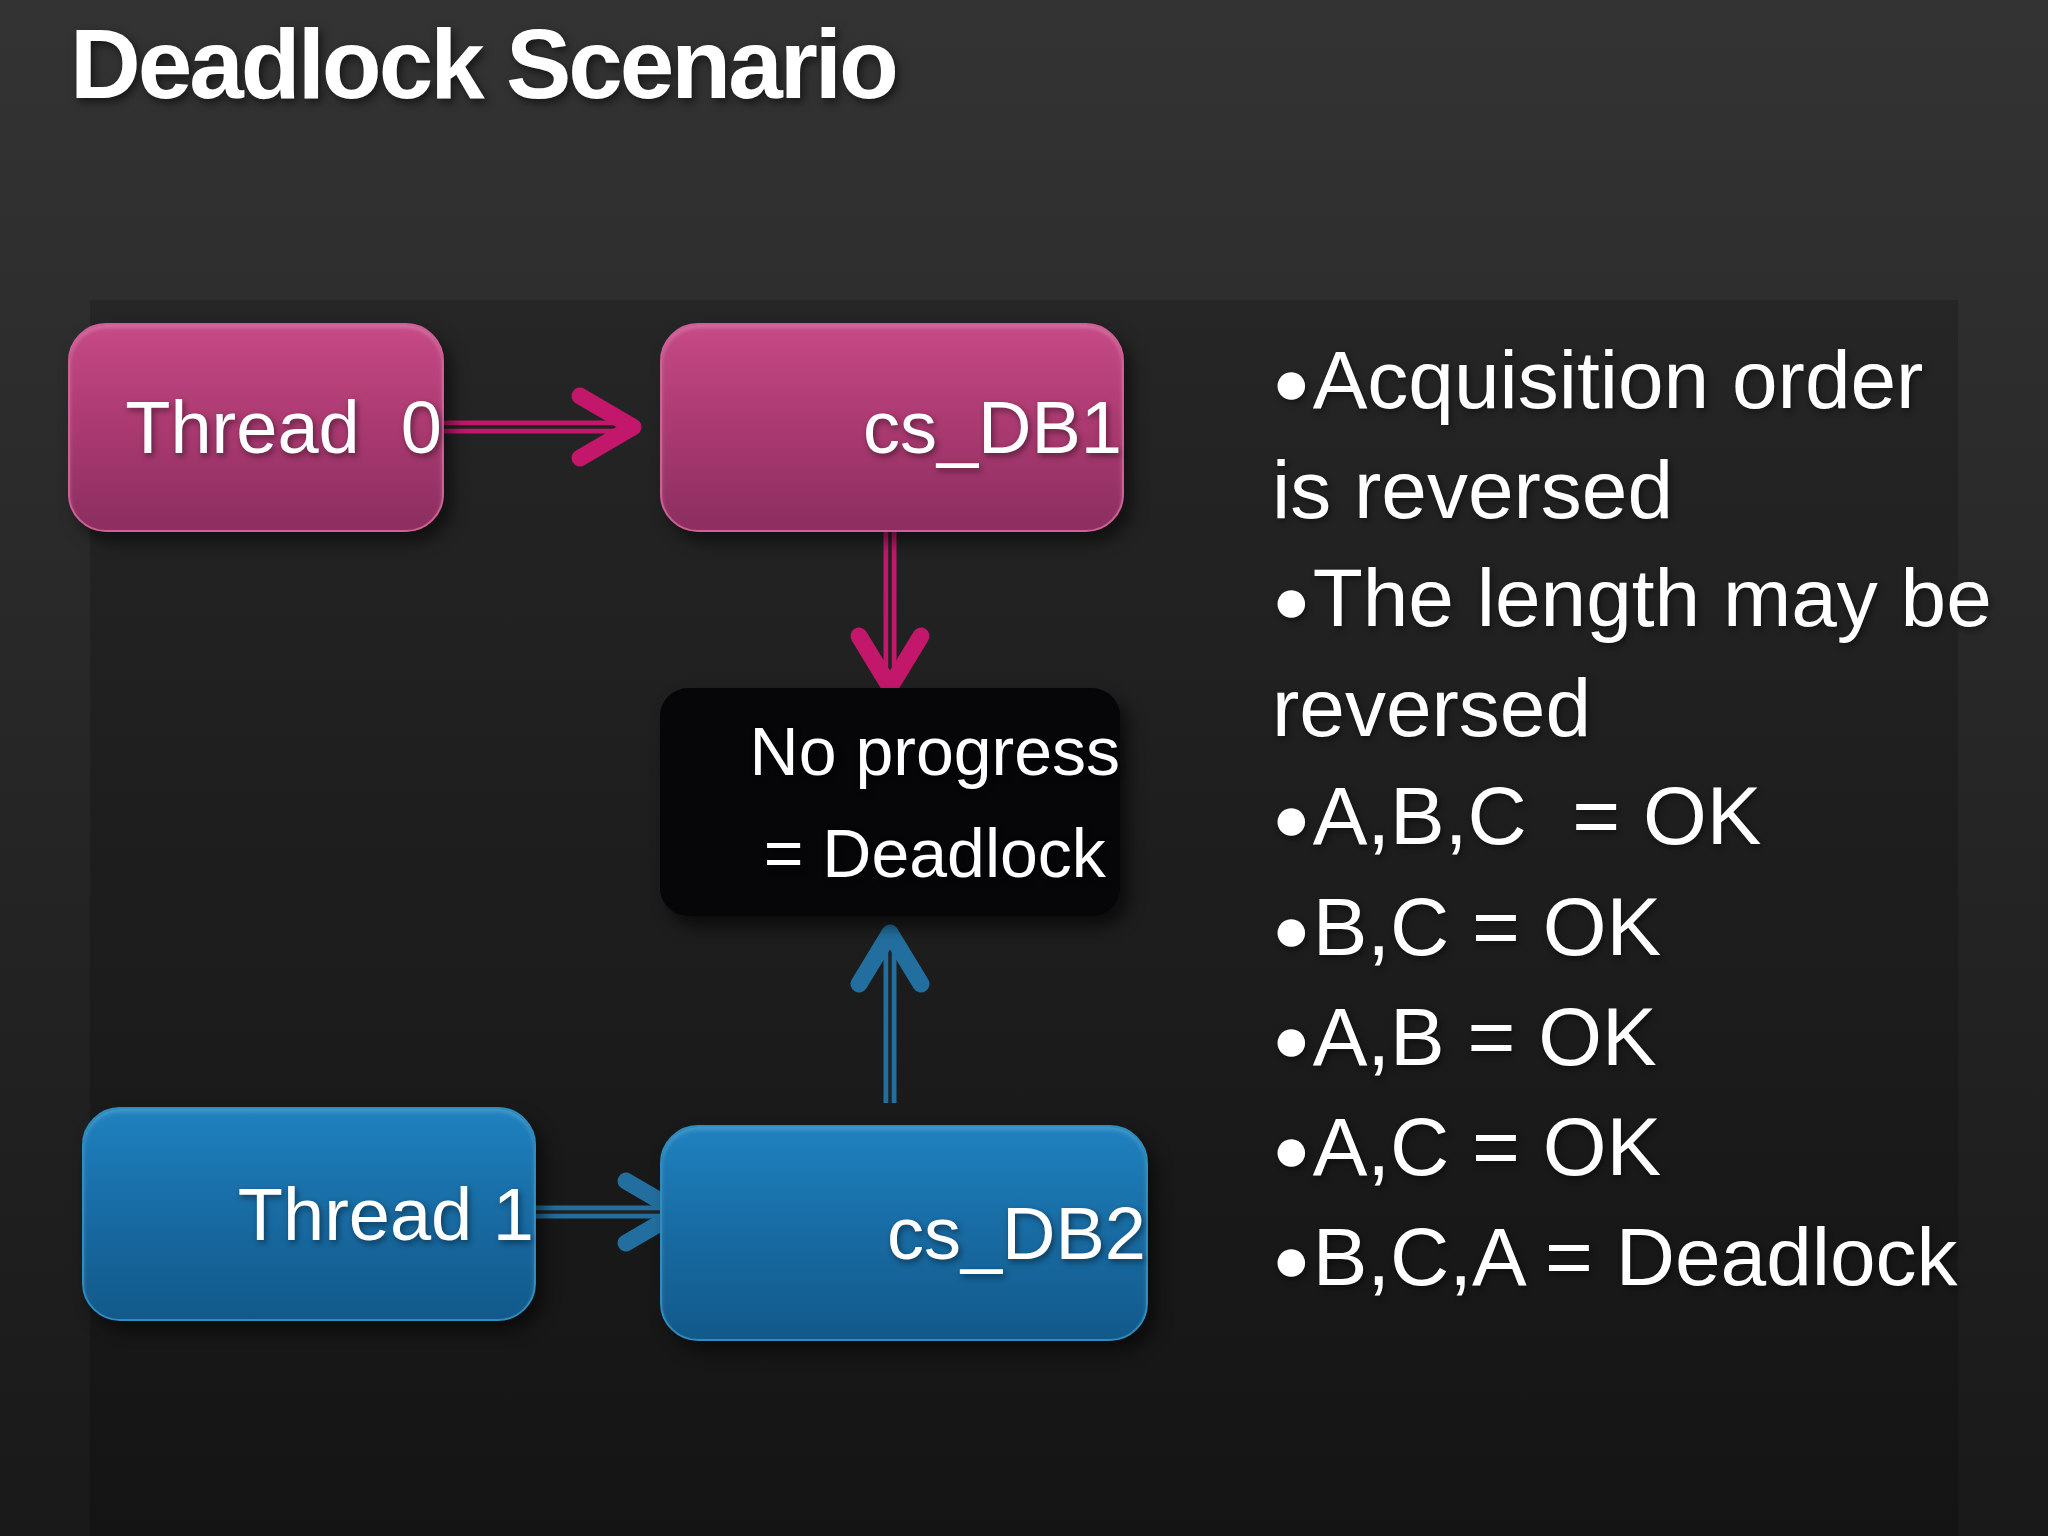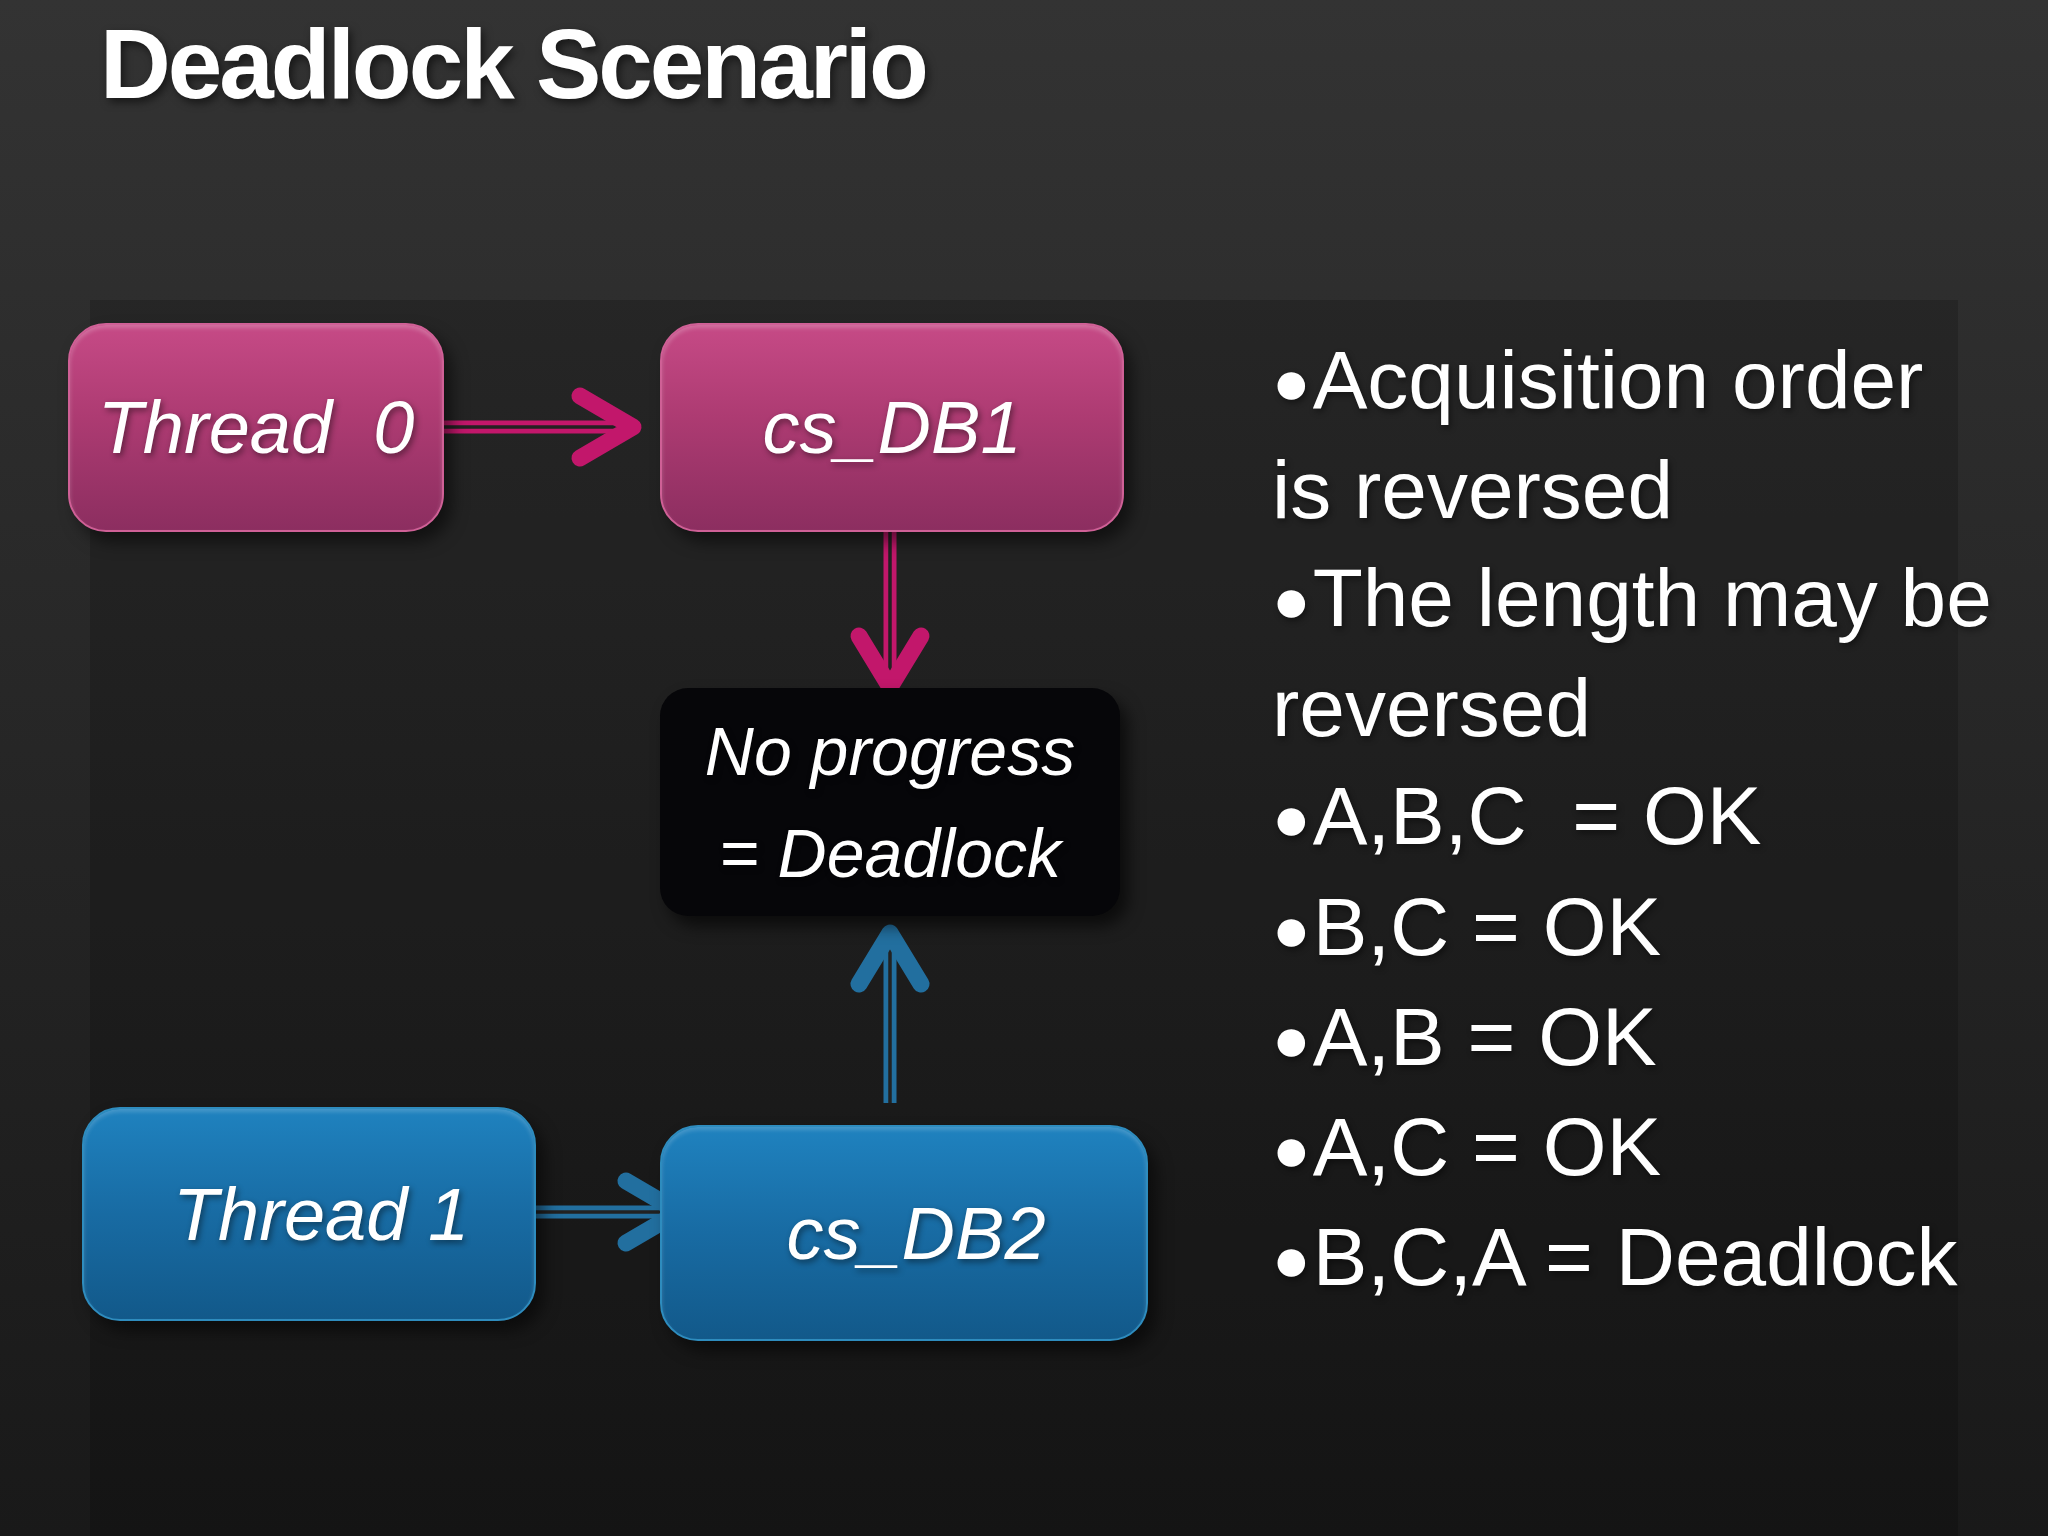--- a/index.html
+++ b/index.html
@@ -9,30 +9,29 @@
     overflow:hidden;
     background:linear-gradient(180deg,#333333 0%,#2b2b2b 30%,#232323 60%,#191919 100%);
     font-family:"Liberation Sans",sans-serif;
     color:#ffffff;
   }
   .panel{
     position:absolute;left:90px;top:300px;width:1868px;height:1236px;
     background:rgba(0,0,0,0.17);
   }
   .title{
-    position:absolute;left:100px;top:8px;margin:0;
+    position:absolute;left:70px;top:8px;margin:0;
     font-size:98px;font-weight:bold;letter-spacing:-3px;
     color:#ffffff;white-space:pre;
     text-shadow:3px 4px 8px rgba(0,0,0,0.55);
   }
   .box{
-    position:absolute;display:flex;align-items:center;justify-content:center;
+    position:absolute;display:flex;align-items:center;justify-content:flex-end;
     text-align:center;
     text-shadow:2px 3px 6px rgba(0,0,0,0.45);
-    font-style:italic;
   }
   .box .label{white-space:pre;}
   .pinkbox{
     background:linear-gradient(180deg,#c64a86 0%,#ad3b72 45%,#8c2e60 100%);
     border:2px solid #cf6096;
     border-radius:38px;
     box-shadow:8px 10px 16px rgba(0,0,0,0.5), inset 0 3px 4px rgba(255,255,255,0.22);
     font-size:74px;
   }
   .bluebox{

